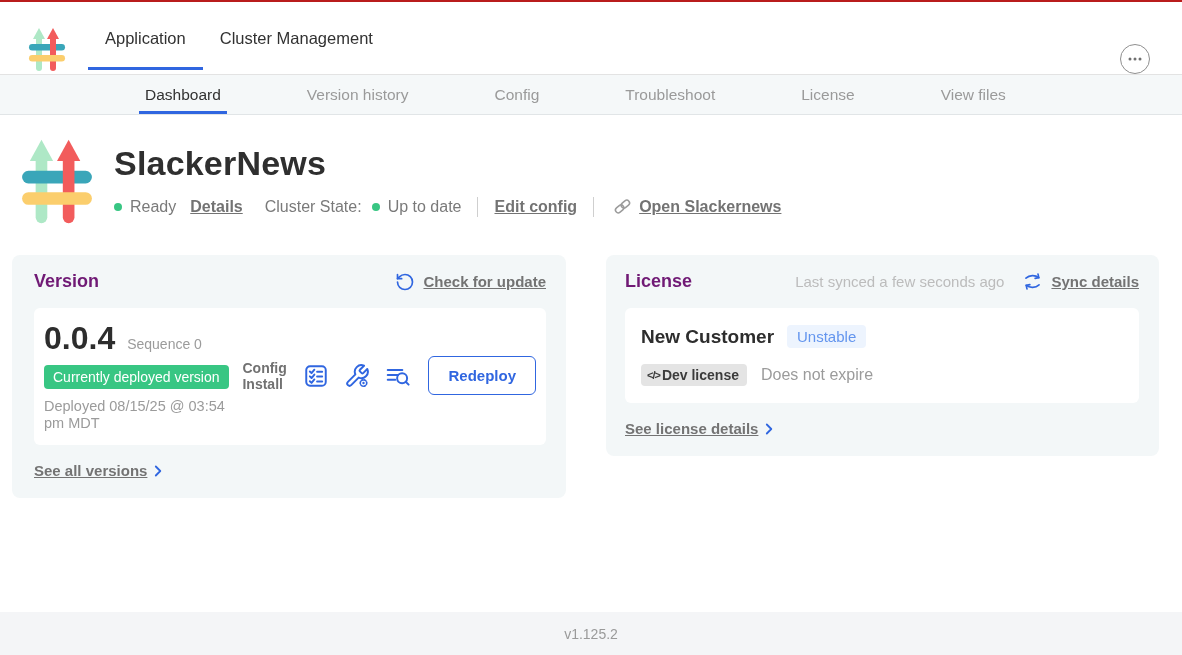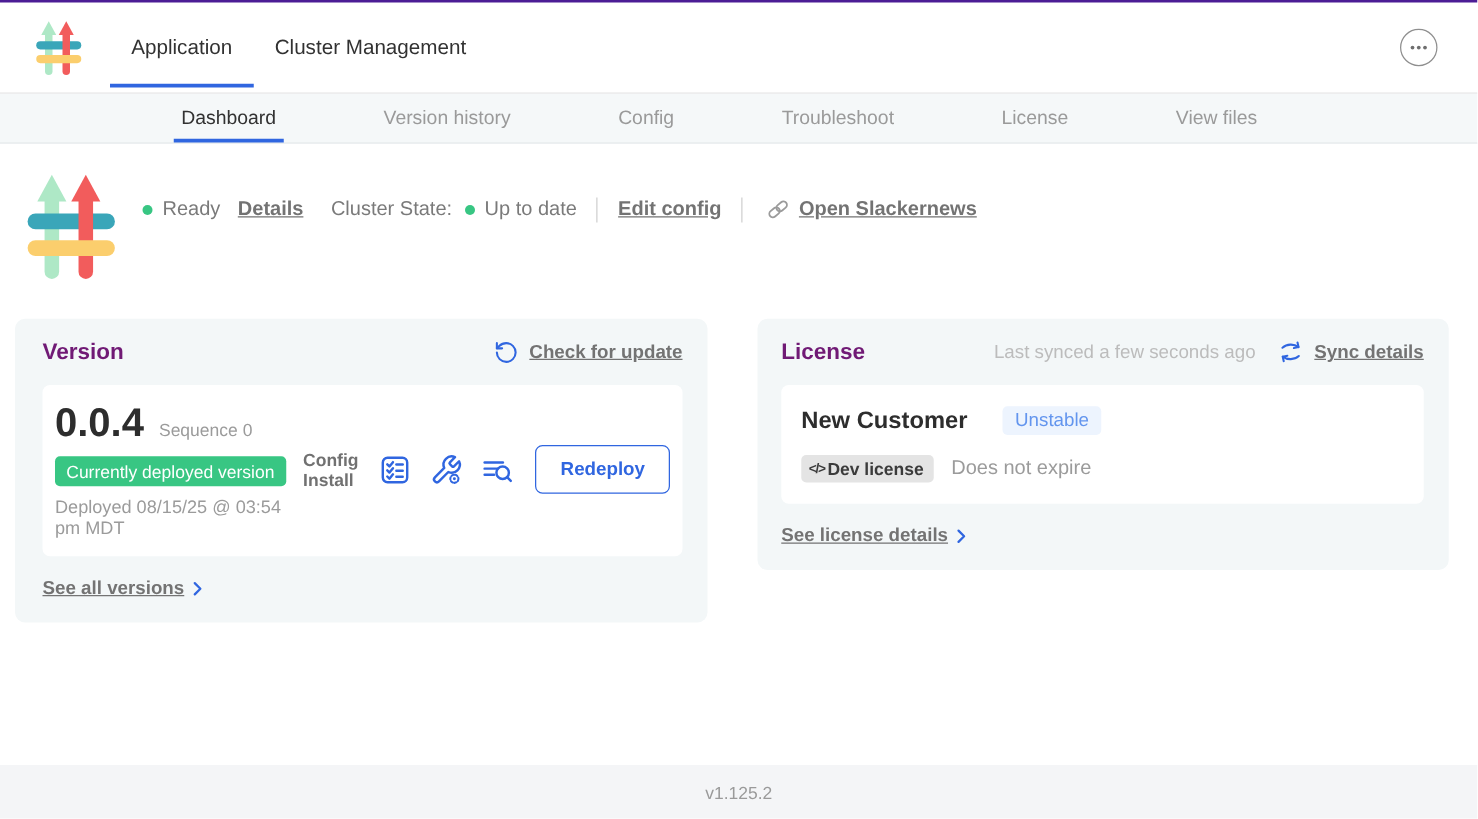--- a/index.html
+++ b/index.html
@@ -1,22 +1,22 @@
 <!DOCTYPE html>
 <html><head>
 <meta charset="utf-8">
 <style>
   * { margin:0; padding:0; box-sizing:border-box; }
   html,body { width:1182px; height:655px; overflow:hidden; background:#fff;
     font-family:"Liberation Sans", sans-serif; color:#323232; }
   .page { width:1182px; height:655px; display:flex; flex-direction:column; }
 
   
-  .header { height:75px; background:#fff; border-top:2px solid #4c1d95;
-    border-bottom:1px solid #e3e3e3; display:flex; align-items:center; flex:0 0 auto; }
+  .header { height:75px; background:#fff; border-top:2px solid #b91c1c;
+    border-bottom:1px solid #e3e3e3; display:flex; align-items:flex-end; flex:0 0 auto; }
   .header-logo { margin-left:28px; flex:0 0 auto; }
   .tabs { display:flex; height:100%; margin-left:22px; }
   .tab { position:relative; display:flex; align-items:center; padding:0 17px;
     font-size:16.5px; color:#323232; cursor:pointer; }
   .tab.active { font-weight:500; }
   .tab.active::after { content:""; position:absolute; left:0; right:0; bottom:4px;
     height:3px; background:#3066e0; }
   .more-btn { margin-left:auto; margin-right:32px; width:30px; height:30px;
     border-radius:50%; border:1px solid #8f8f8f; background:#fff; display:flex;
     align-items:center; justify-content:center; cursor:pointer; }
@@ -66,21 +66,21 @@
   .icon-btn { background:none; border:none; padding:0; cursor:pointer; display:flex; }
   .redeploy-btn { background:#fff; border:1px solid #3066e0; border-radius:6px;
     color:#3066e0; font-weight:700; font-size:15px; padding:10px 19px; cursor:pointer;
     font-family:"Liberation Sans", sans-serif; margin-left:2px; }
   .see-link { display:inline-flex; align-items:center; gap:7px; margin-top:17px; font-size:15px; }
 
   .license-card { width:553px; padding:16px 20px 18px 19px; }
   .license-head-right { margin-left:auto; display:flex; align-items:center; gap:10px; }
   .last-synced { font-size:15px; color:#bcbcbc; margin-right:8px; }
   .license-inner { padding:17px 12px 17px 16px; }
-  .cust-row { display:flex; align-items:center; gap:28px; }
+  .cust-row { display:flex; align-items:center; gap:13px; }
   .cust-name { font-size:19px; font-weight:700; color:#2d2d2d; }
   .channel-badge { background:#edf4fe; color:#6395ee; font-size:15px; padding:3px 10px; border-radius:4px; }
   .lic-row2 { display:flex; align-items:center; gap:14px; margin-top:16px; }
   .type-badge { background:#e4e4e4; color:#3b3b3b; font-weight:700; font-size:14px;
     padding:3px 8px 3px 6px; border-radius:4px; display:inline-flex; align-items:center; gap:2px; }
   .code-glyph { font-size:11px; font-weight:700; letter-spacing:-1px; }
   .expiry { font-size:16px; color:#9b9b9b; }
 
   
   .footer { height:43px; background:#f4f5f7; flex:0 0 auto; display:flex;
@@ -159,20 +159,21 @@
           </g>
           <rect x="2" y="40" width="72" height="13" rx="6.5" fill="#3aa6b9"></rect>
           <g fill="#f25c5c">
             <rect x="44" y="24" width="12" height="70" rx="6"></rect>
             <polygon points="38,30 50,8 62,30"></polygon>
           </g>
           <rect x="2" y="62" width="72" height="13" rx="6.5" fill="#fbce6d"></rect>
         </svg>
       </span>
       <div class="hero-text">
+        <div class="app-title">SlackerNews</div>
         <div class="status-row">
           <span class="dot"></span>
           <span>Ready</span>
           <a class="lnk">Details</a>
           <span class="cluster-label">Cluster State:</span>
           <span class="dot" style="margin-left:10px"></span>
           <span>Up to date</span>
           <span class="vdiv"></span>
           <a class="lnk" style="margin-left:0">Edit config</a>
           <span class="vdiv"></span>

